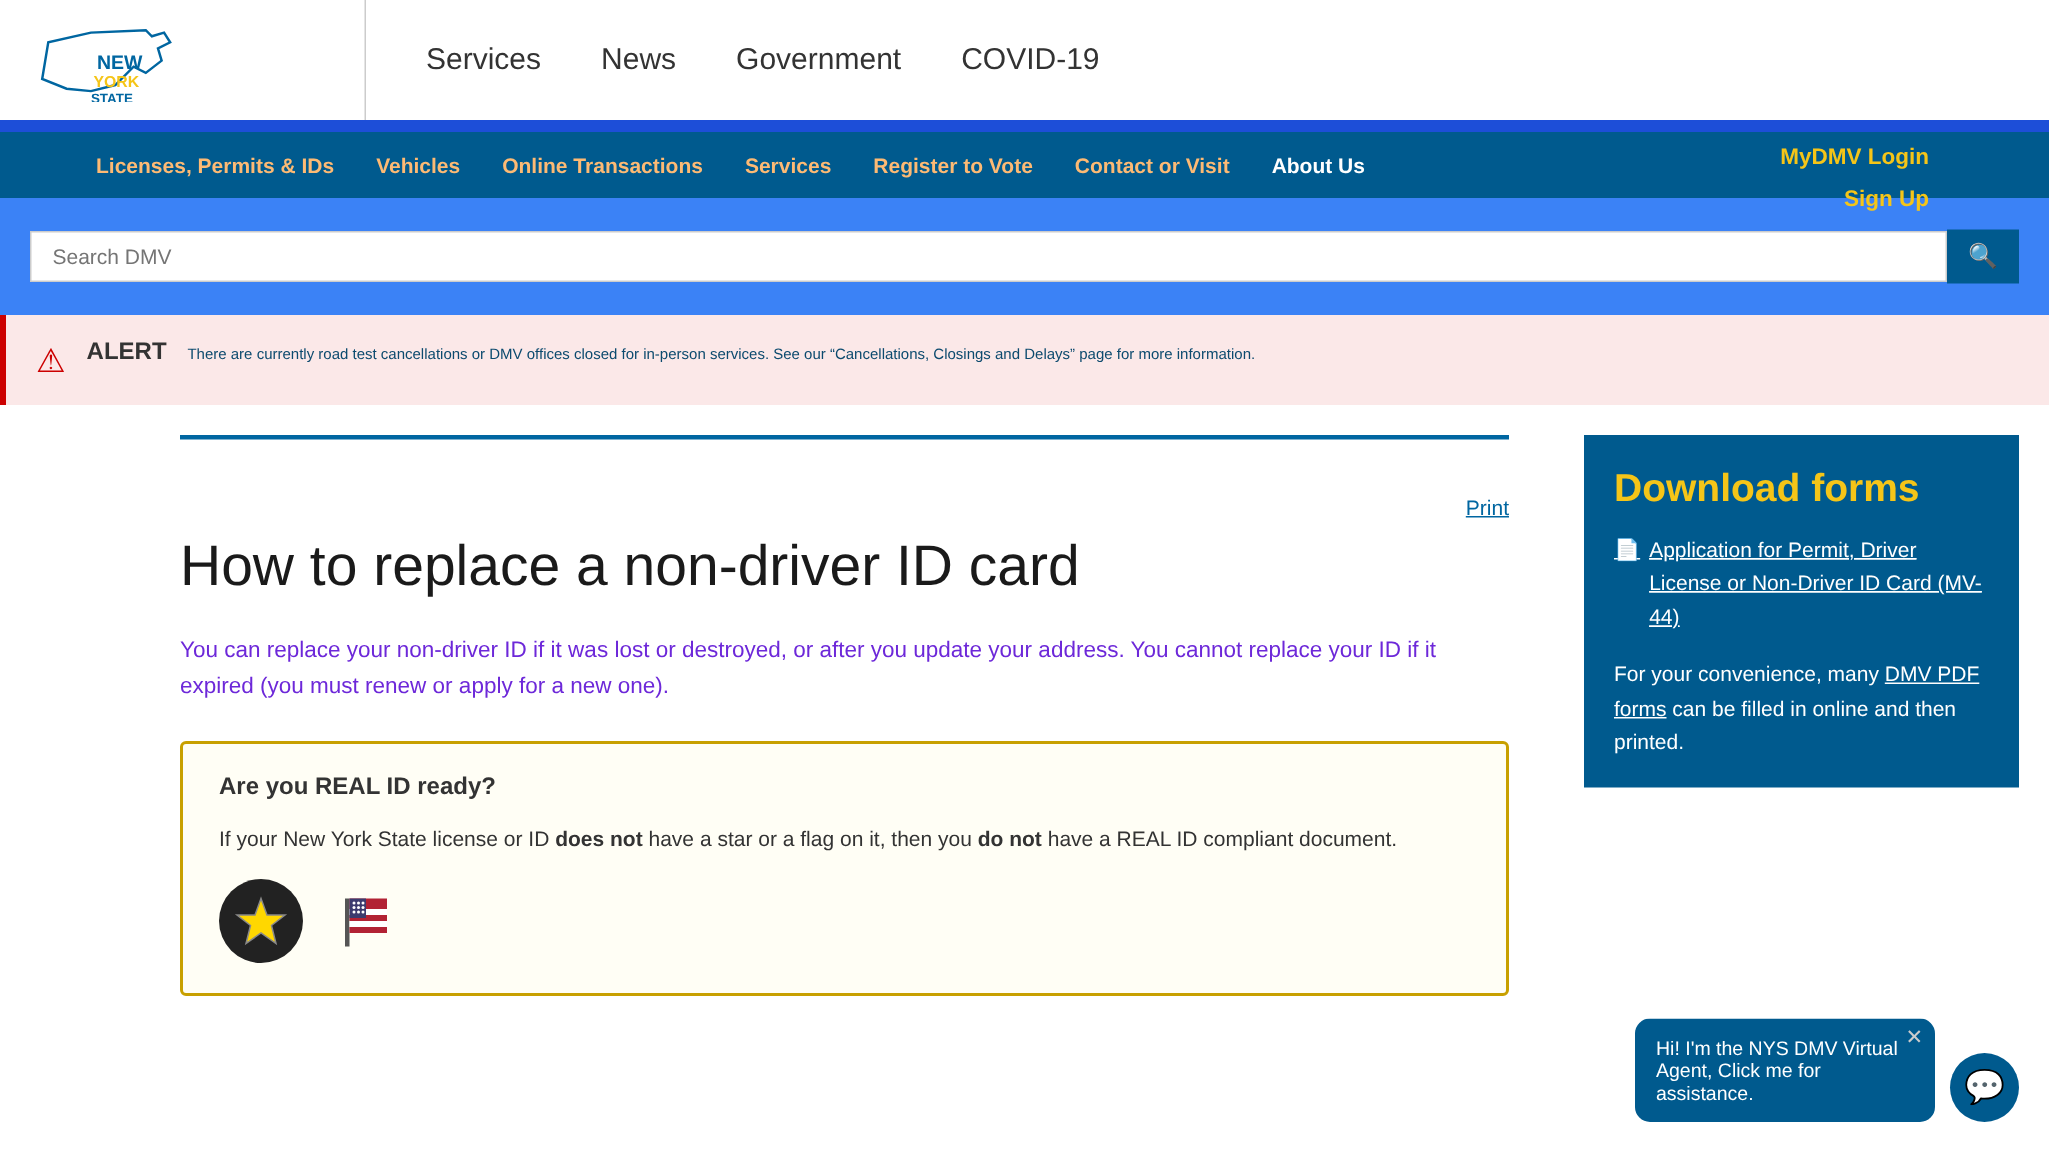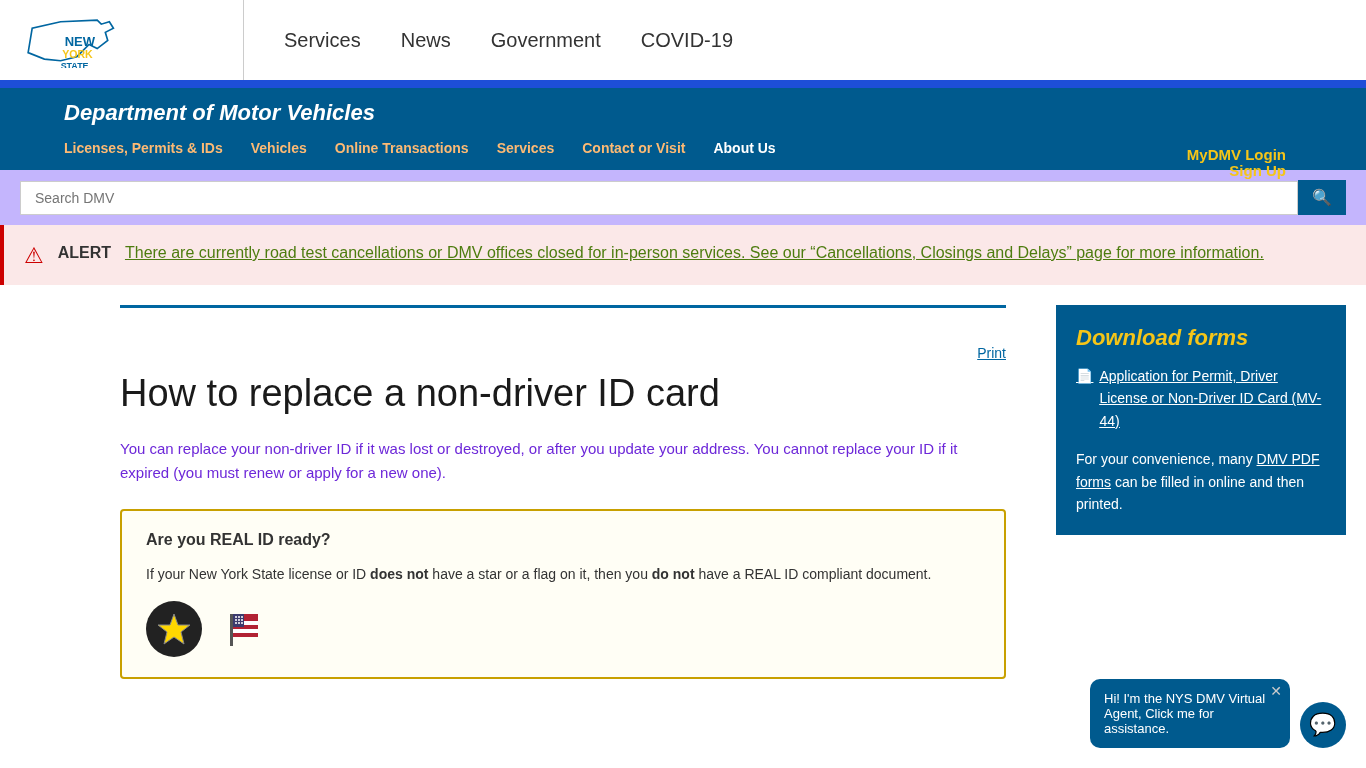--- a/index.html
+++ b/index.html
@@ -63,42 +63,42 @@
       padding: 14px 18px 14px 0;
       font-size: 14px;
       cursor: pointer;
       white-space: nowrap;
       font-weight: 600;
       margin-right: 10px;
     }
     #mydmv-login {
       position: absolute;
       right: 60px;
-      top: 20px;
+      top: 8px;
       color: #f5c518;
       font-weight: bold;
       font-size: 15px;
       cursor: pointer;
       text-decoration: none;
     }
     #sign-up {
       position: absolute;
       right: 60px;
       top: 36px;
       color: #f5c518;
       font-weight: bold;
       font-size: 15px;
       cursor: pointer;
       text-decoration: none;
     }
 
     
     #search-bar {
-      background: #c4b5fd;
-      padding: 10px 20px;
+      background: #3b82f6;
+      padding: 21px 20px;
       display: flex;
       align-items: center;
     }
     #search-input {
       width: 100%;
       padding: 8px 14px;
       border: 1px solid #ccc;
       font-size: 14px;
       outline: none;
       background: #fff;
@@ -126,23 +126,22 @@
       color: #c00;
       margin-top: 2px;
     }
     #alert-label {
       font-weight: bold;
       font-size: 16px;
       color: #333;
       margin-right: 10px;
     }
     #alert-text {
-      font-size: 16px;
-      color: #4d7c0f;
-      text-decoration: underline;
+      font-size: 10px;
+      color: #0c4a6e;
       cursor: pointer;
       line-height: 1.5;
     }
 
     
     #main-content {
       display: flex;
       gap: 0;
       padding: 0;
     }
@@ -214,24 +213,23 @@
       background: #fff;
     }
     #download-forms-box {
       background: #005a8e;
       color: #fff;
       padding: 20px;
       margin-bottom: 0;
     }
     #download-forms-title {
       color: #f5c518;
-      font-size: 22px;
+      font-size: 26px;
       font-weight: bold;
       margin-bottom: 14px;
-      font-style: italic;
     }
     #download-forms-link {
       color: #fff;
       text-decoration: underline;
       cursor: pointer;
       font-size: 14px;
       line-height: 1.6;
       display: flex;
       align-items: flex-start;
       gap: 6px;
@@ -325,26 +323,26 @@
   </div>
   <nav id="top-nav-links">
     <a class="top-nav-link">Services</a>
     <a class="top-nav-link">News</a>
     <a class="top-nav-link">Government</a>
     <a class="top-nav-link">COVID-19</a>
   </nav>
 </div>
 
 <div id="dmv-header">
-  <div id="dmv-title">Department of Motor Vehicles</div>
   <div id="dmv-nav">
     <a class="dmv-nav-item">Licenses, Permits &amp; IDs</a>
     <a class="dmv-nav-item">Vehicles</a>
     <a class="dmv-nav-item">Online Transactions</a>
     <a class="dmv-nav-item">Services</a>
+    <a class="dmv-nav-item">Register to Vote</a>
     <a class="dmv-nav-item">Contact or Visit</a>
     <a class="dmv-nav-item about-us-link">About Us</a>
     <a id="mydmv-login">MyDMV Login</a>
     <a id="sign-up">Sign Up</a>
   </div>
 </div>
 
 <div id="search-bar">
   <input id="search-input" type="text" placeholder="Search DMV" style="">
   <button id="search-btn">🔍</button>

